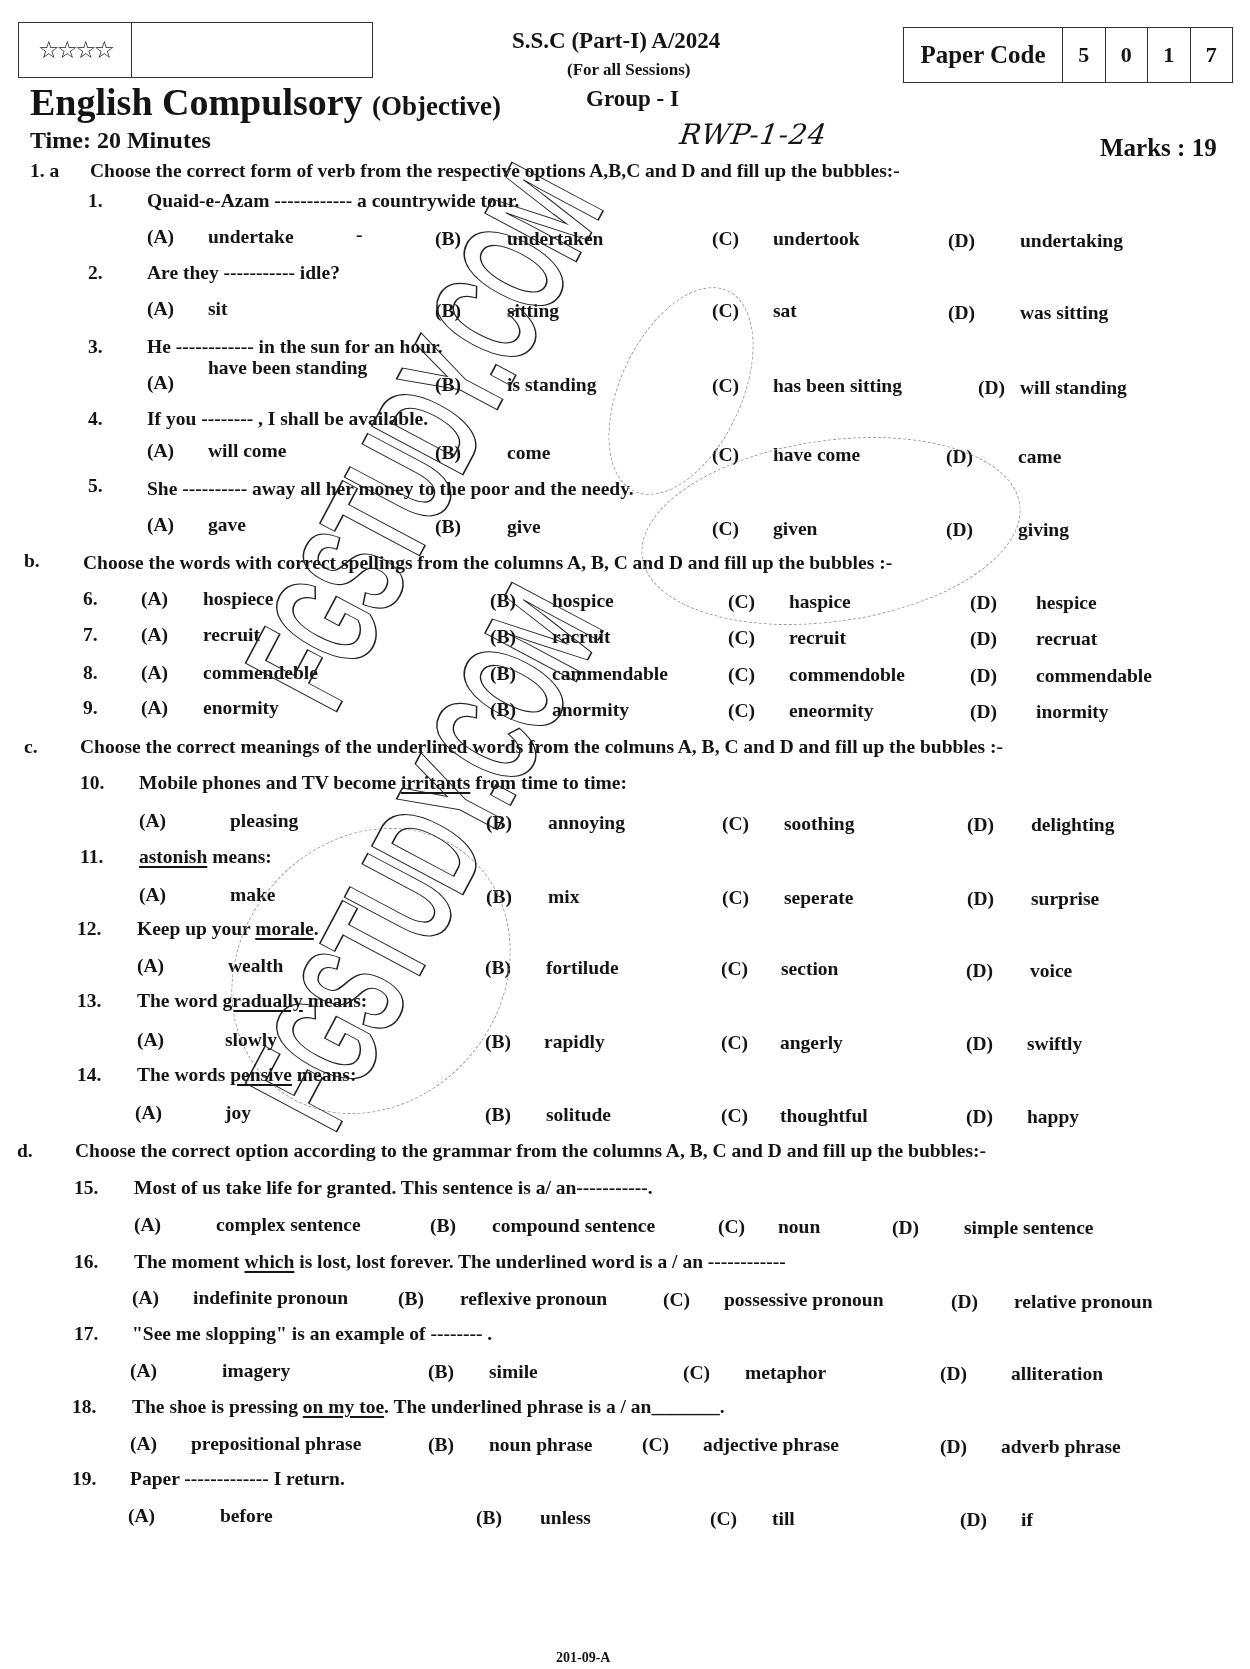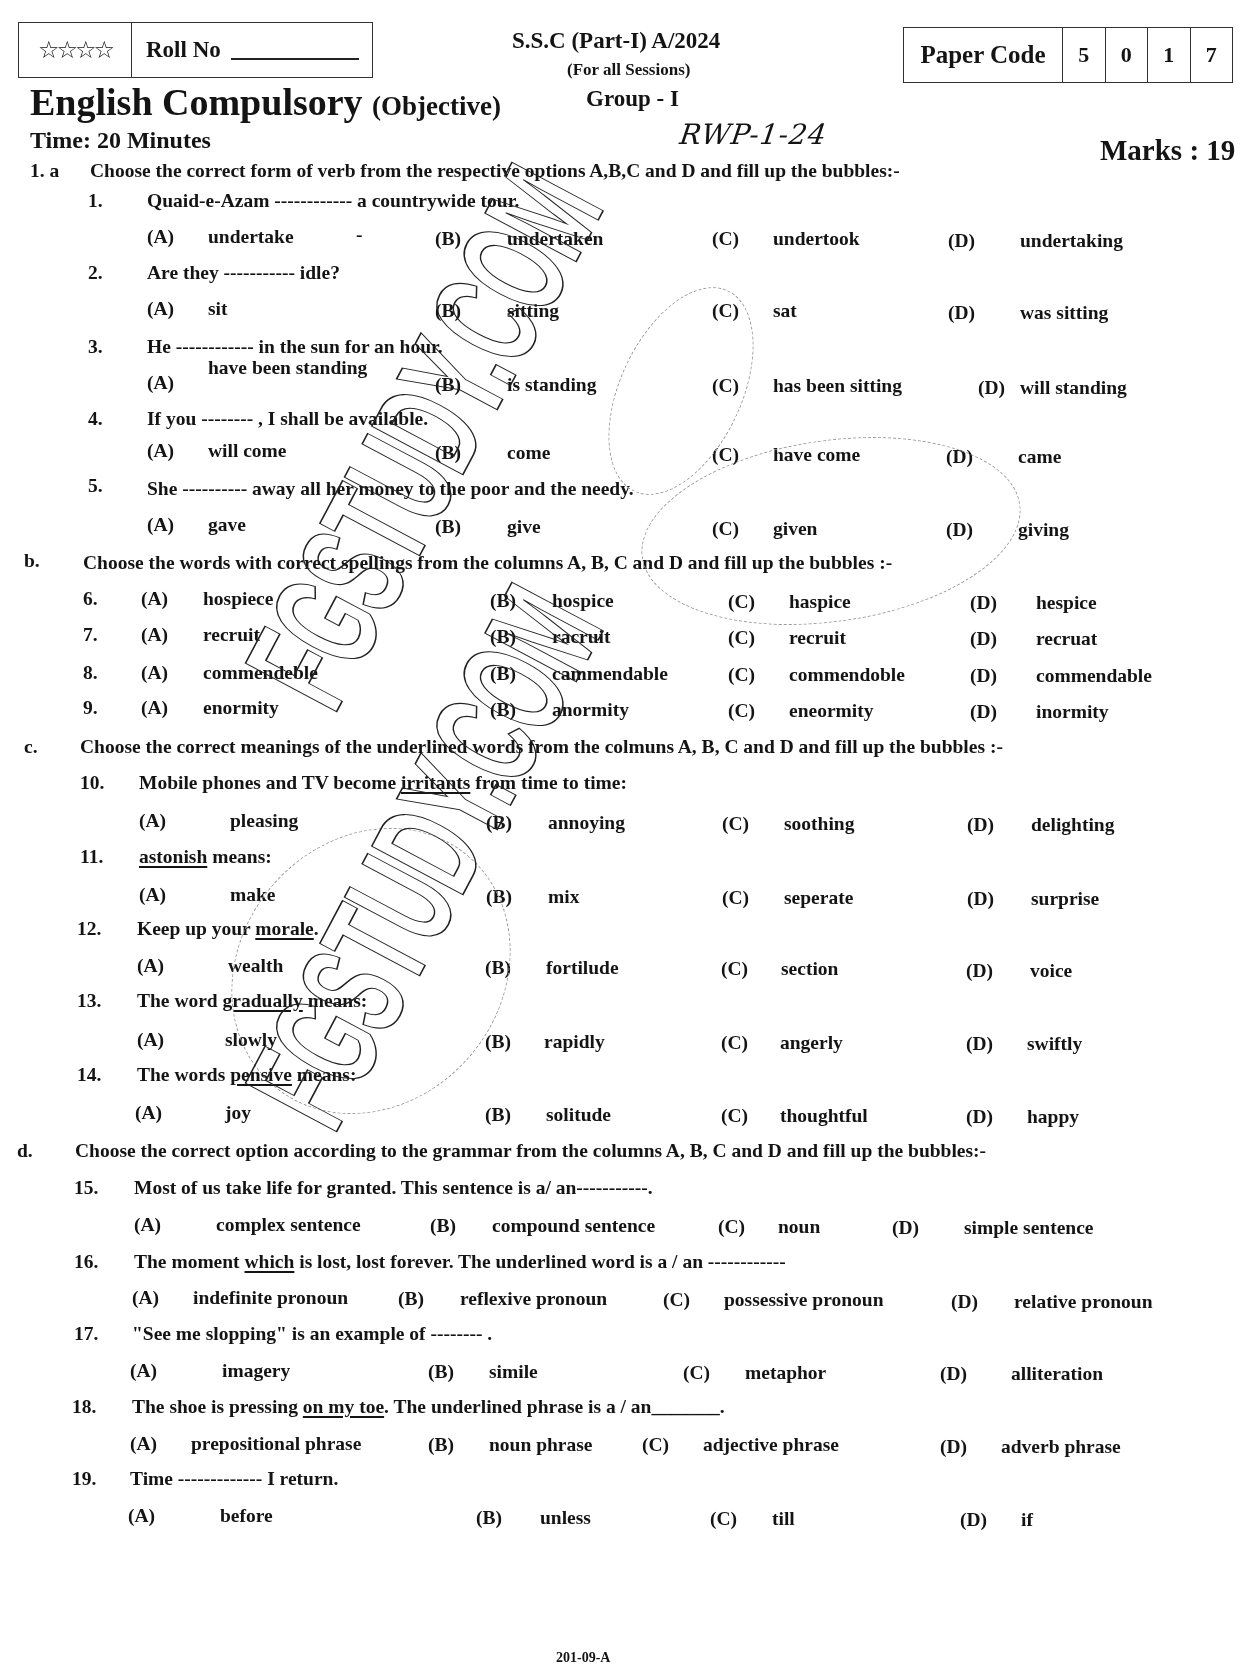--- a/index.html
+++ b/index.html
@@ -36,21 +36,21 @@
     flex: 1; border-right: 1.5px solid #333; display: flex; align-items: center; justify-content: center;
     font-size: 22px;
   }
   .codebox .digit:last-child { border-right: none; }
   .title { font-size: 38px; }
   .title .sub { font-size: 27px; }
   .exam { font-size: 23px; }
   .exam-sub { font-size: 17px; }
   .group { font-size: 23px; }
   .time { font-size: 24px; }
-  .marks { font-size: 29px; }
+  .marks { font-size: 25px; }
   .handwrite {
     font-family: "DejaVu Serif", serif; font-style: italic; font-weight: normal; font-size: 28px;
     transform: skewX(-8deg); letter-spacing: 1px;
   }
   .section-label, .section-text { font-size: 19.5px; }
   .qnum, .qtext { font-size: 19.5px; }
   .opt-letter, .opt-text { font-size: 19.5px; }
   .u { text-decoration: underline; text-decoration-thickness: 2px; text-underline-offset: 3px; }
   .footer-code { font-size: 14px; margin-top: 8px; }
   
@@ -62,24 +62,20 @@
   }
   .scribble {
     position: absolute; border: 1.2px dashed #9a9a9a; border-radius: 50%; pointer-events: none;
   }
 </style>
 </head>
 <body>
 
 <div class="rollbox">
   <div class="stars">☆☆☆☆</div>
-  <div class="roll">
-    <span>Roll No</span>
-    <span class="line"></span>
-  </div>
 </div>
 
 <div class="abs exam" style="left:512px; top:28px;">S.S.C  (Part-I) A/2024</div>
 <div class="abs exam-sub" style="left:567px; top:60px;">(For all Sessions)</div>
 <div class="abs group" style="left:586px; top:86px;">Group - I</div>
 
 <div class="codebox">
   <div class="lbl">Paper Code</div>
   <div class="digit">5</div>
   <div class="digit">0</div>
@@ -332,21 +328,21 @@
   <span class="abs opt-text" style="left:191px; top:1433px;">prepositional phrase</span>
   <span class="abs opt-letter" style="left:428px; top:1434px;">(B)</span>
   <span class="abs opt-text" style="left:489px; top:1434px;">noun phrase</span>
   <span class="abs opt-letter" style="left:642px; top:1434px;">(C)</span>
   <span class="abs opt-text" style="left:703px; top:1434px;">adjective phrase</span>
   <span class="abs opt-letter" style="left:940px; top:1436px;">(D)</span>
   <span class="abs opt-text" style="left:1001px; top:1436px;">adverb phrase</span>
 </div>
 
 <div class="abs qnum" style="left:72px; top:1468px;">19.</div>
-<div class="abs qtext" style="left:130px; top:1468px;"><span>Time ------------- I return.</span></div>
+<div class="abs qtext" style="left:130px; top:1468px;"><span>Paper ------------- I return.</span></div>
 <div>
   <span class="abs opt-letter" style="left:128px; top:1505px;">(A)</span>
   <span class="abs opt-text" style="left:220px; top:1505px;">before</span>
   <span class="abs opt-letter" style="left:476px; top:1507px;">(B)</span>
   <span class="abs opt-text" style="left:540px; top:1507px;">unless</span>
   <span class="abs opt-letter" style="left:710px; top:1508px;">(C)</span>
   <span class="abs opt-text" style="left:772px; top:1508px;">till</span>
   <span class="abs opt-letter" style="left:960px; top:1509px;">(D)</span>
   <span class="abs opt-text" style="left:1021px; top:1509px;">if</span>
 </div>

